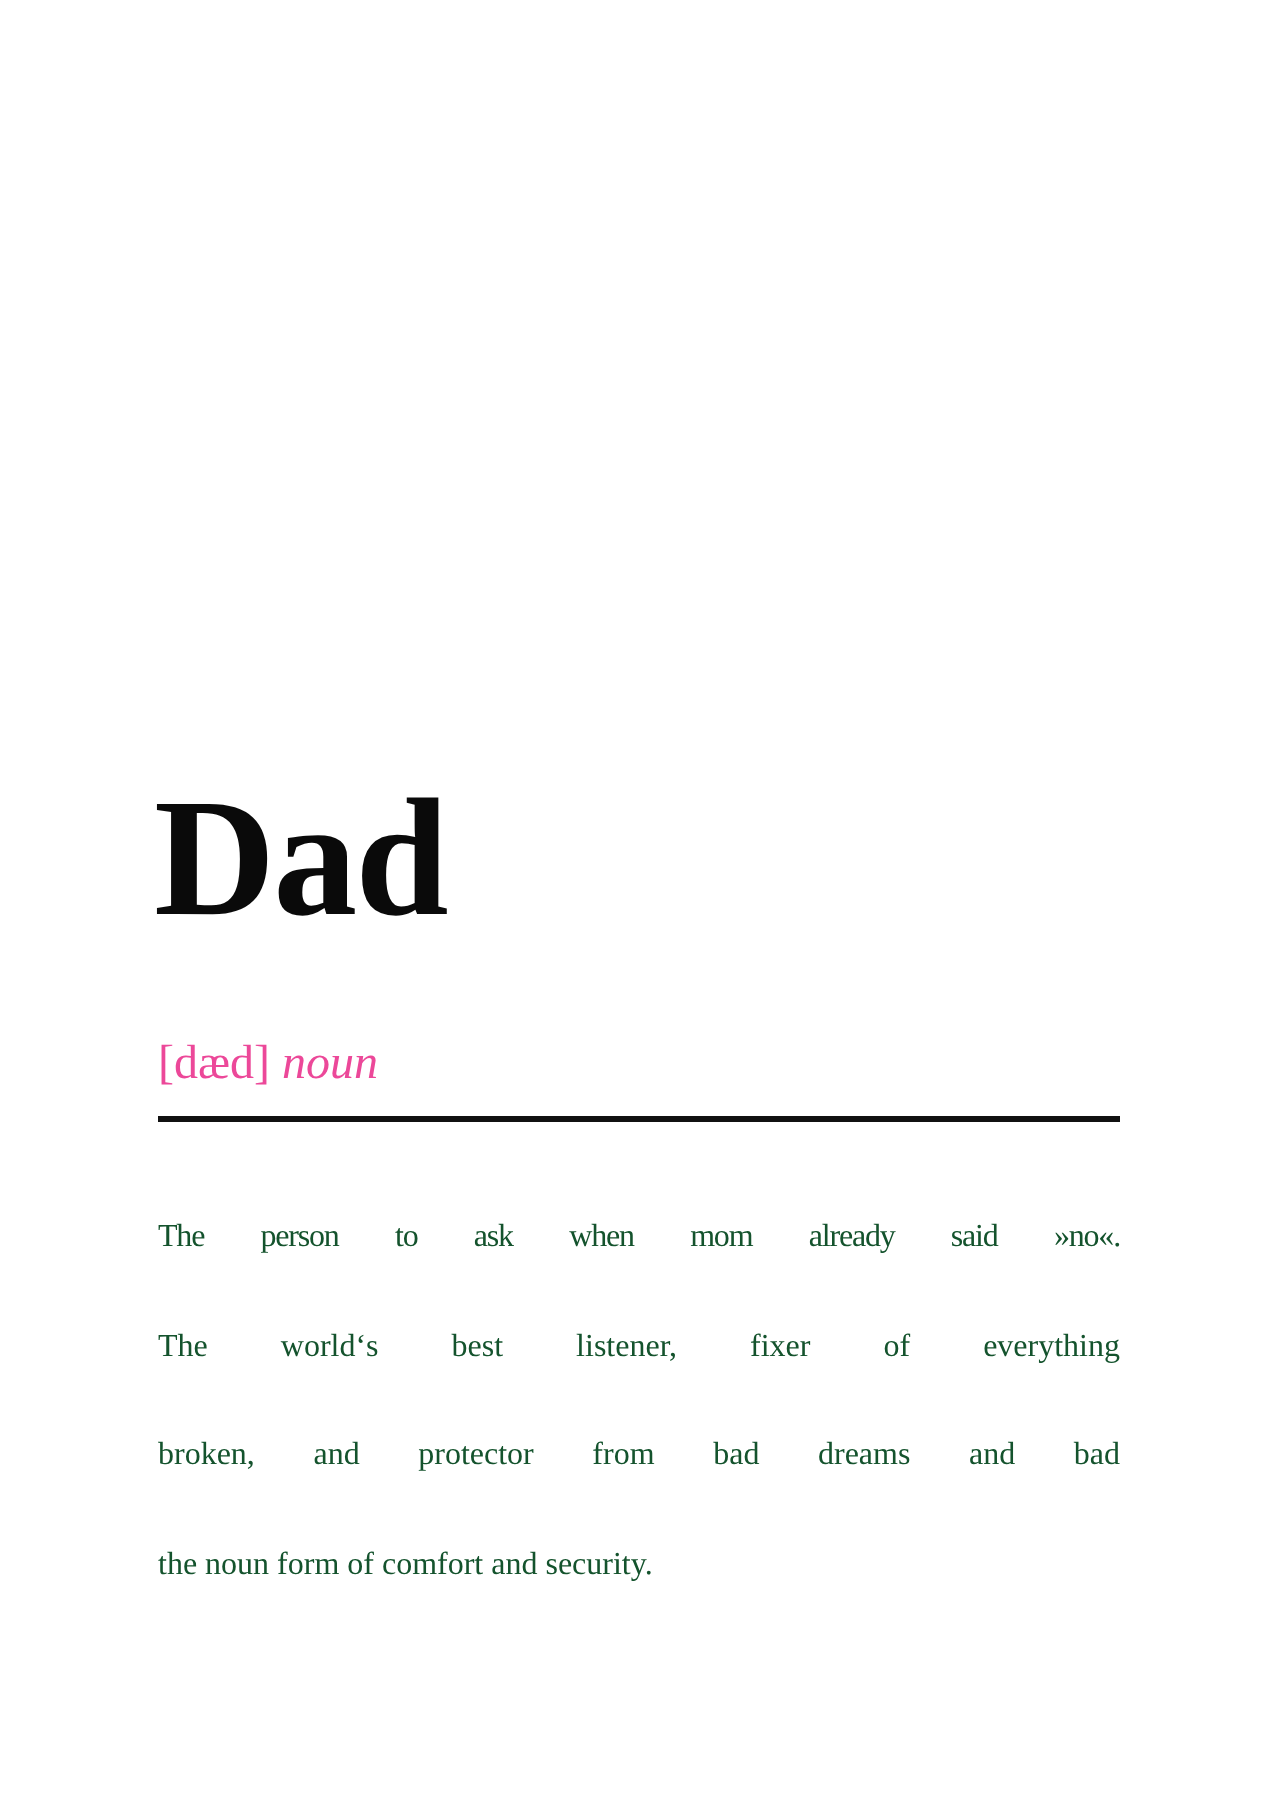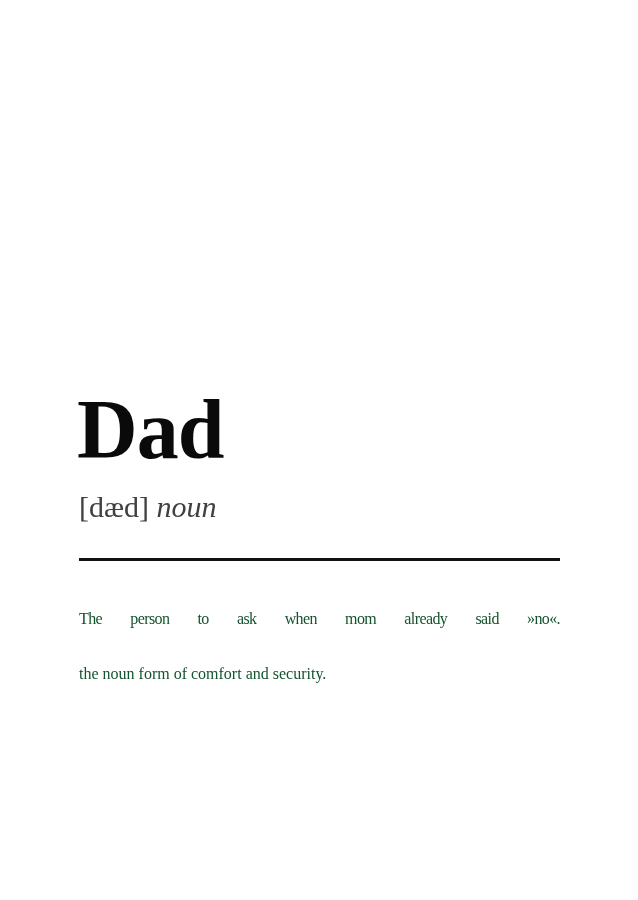--- a/index.html
+++ b/index.html
@@ -11,22 +11,22 @@
       color: #111111;
       font-family: "Liberation Serif", "DejaVu Serif", serif;
     }
     .poster { position: absolute; left: 0; top: 0; width: 638px; height: 864px; }
     .title {
       position: absolute; left: 77px; top: 388px;
       font-size: 84px; font-weight: bold; line-height: 1;
       letter-spacing: -1px; margin: 0; color: #0a0a0a;
     }
     .pron {
-      position: absolute; left: 79px; top: 492px;
-      font-size: 30px; line-height: 1; color: #404040;
+      position: absolute; left: 79px; top: 520px;
+      font-size: 24px; line-height: 1; color: #ec4899;
     }
     .pron .pos { font-style: italic; }
     .rule {
       position: absolute; left: 79px; top: 558px;
       width: 481px; height: 3px; background: #111111;
     }
     .definition {
       position: absolute; left: 79px; top: 592px;
       width: 481px;
       font-size: 16px; line-height: 54.5px;
@@ -41,15 +41,17 @@
 
 <div class="poster">
   <h1 class="title">Dad</h1>
   <div class="pron">
     <span>[dæd]</span>
     <span class="pos">noun</span>
   </div>
   <div class="rule"></div>
   <div class="definition">
     <span class="line first">The person to ask when mom already said »no«.</span>
+    <span class="line">The world‘s best listener, fixer of everything</span>
+    <span class="line">broken, and protector from bad dreams and bad</span>
     <span class="line last">the noun form of comfort and security.</span>
   </div>
 </div>
 
 </body></html>

